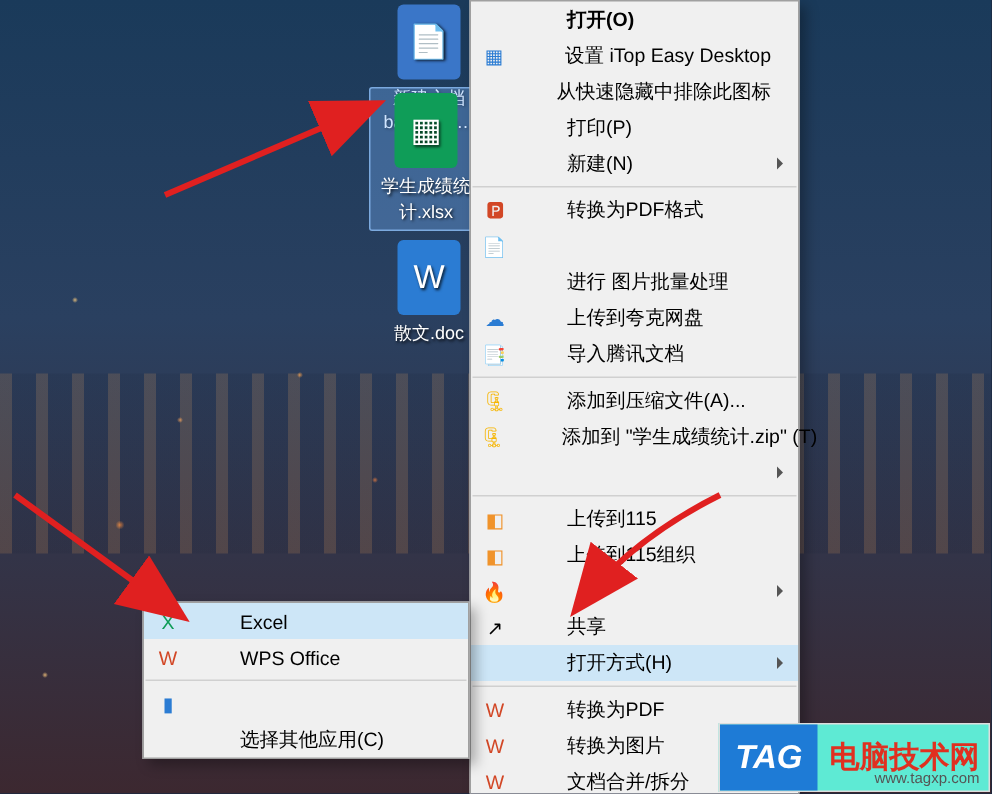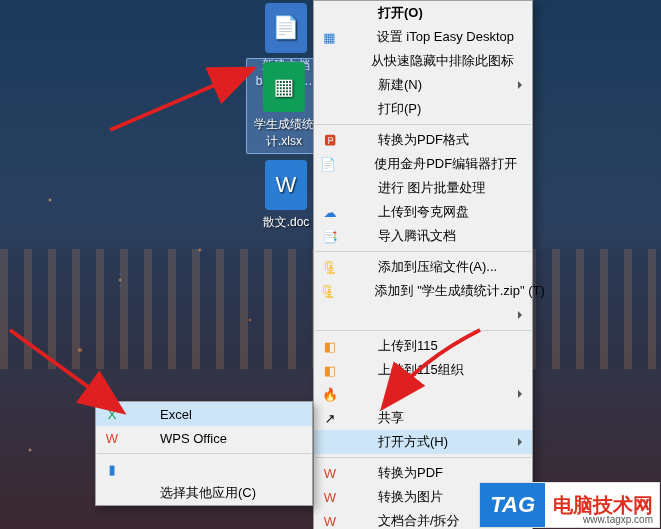--- a/index.html
+++ b/index.html
@@ -35,21 +35,21 @@
 .ctx-item.hassub::after { content:""; position:absolute; right:6px; top:50%; transform:translateY(-50%); border:4px solid transparent; border-left-color:#555; }
 .ctx-sep { height:1px; background:#d0d0d0; margin:3px 1px; }
 .ctx-main { left:313px; top:0; width:220px; }
 .ctx-sub { left:95px; top:401px; width:218px; }
 
 
 .arrow { position:absolute; pointer-events:none; }
 .arrow svg { overflow:visible; }
 
 
-.tag { position:absolute; right:1px; bottom:1px; display:flex; align-items:center; background:#ffffff; height:46px; border:1px solid #ddd; }
+.tag { position:absolute; right:1px; bottom:1px; display:flex; align-items:center; background:#5eead4; height:46px; border:1px solid #ddd; }
 .tag .blue { background:#1e7bd6; color:#fff; font-weight:bold; font-style:italic; font-size:22px; padding:2px 10px; height:100%; display:flex; align-items:center; }
 .tag .red { color:#e03020; font-weight:bold; font-size:20px; padding:0 6px 0 8px; line-height:1.05; }
 .tag .url { position:absolute; right:6px; bottom:2px; font-size:10px; color:#555; }
 
 
 .i-red { color:#d24726; } .i-blue { color:#2b7cd3; } .i-teal{color:#0da7c4;} .i-orange{color:#f0932b;} .i-yellow{color:#f6b500;} .i-green{color:#0f9d58;}
 </style>
 </head>
 <body>
 
@@ -79,36 +79,35 @@
       <b>打开(O)</b>
     </div>
   <div class="ctx-item">
       <span class="ic i-blue">▦</span>
       <span>设置 iTop Easy Desktop</span>
     </div>
   <div class="ctx-item">
       <span class="ic"></span>
       <span>从快速隐藏中排除此图标</span>
     </div>
+  <div class="ctx-item">
+      <span class="ic"></span>
+      <span>打印(P)</span>
+    </div>
   <div class="ctx-item hassub">
       <span class="ic"></span>
       <span>新建(N)</span>
-    </div>
-  <div class="ctx-item">
-      <span class="ic"></span>
-      <span>打印(P)</span>
     </div>
   <div class="ctx-sep"></div>
   <div class="ctx-item">
       <span class="ic i-red">🅿</span>
       <span>转换为PDF格式</span>
     </div>
   <div class="ctx-item">
       <span class="ic i-blue">📄</span>
-      <span>使用金舟PDF编辑器打开</span>
     </div>
   <div class="ctx-item">
       <span class="ic"></span>
       <span>进行 图片批量处理</span>
     </div>
   <div class="ctx-item">
       <span class="ic i-blue">☁</span>
       <span>上传到夸克网盘</span>
     </div>
   <div class="ctx-item">

